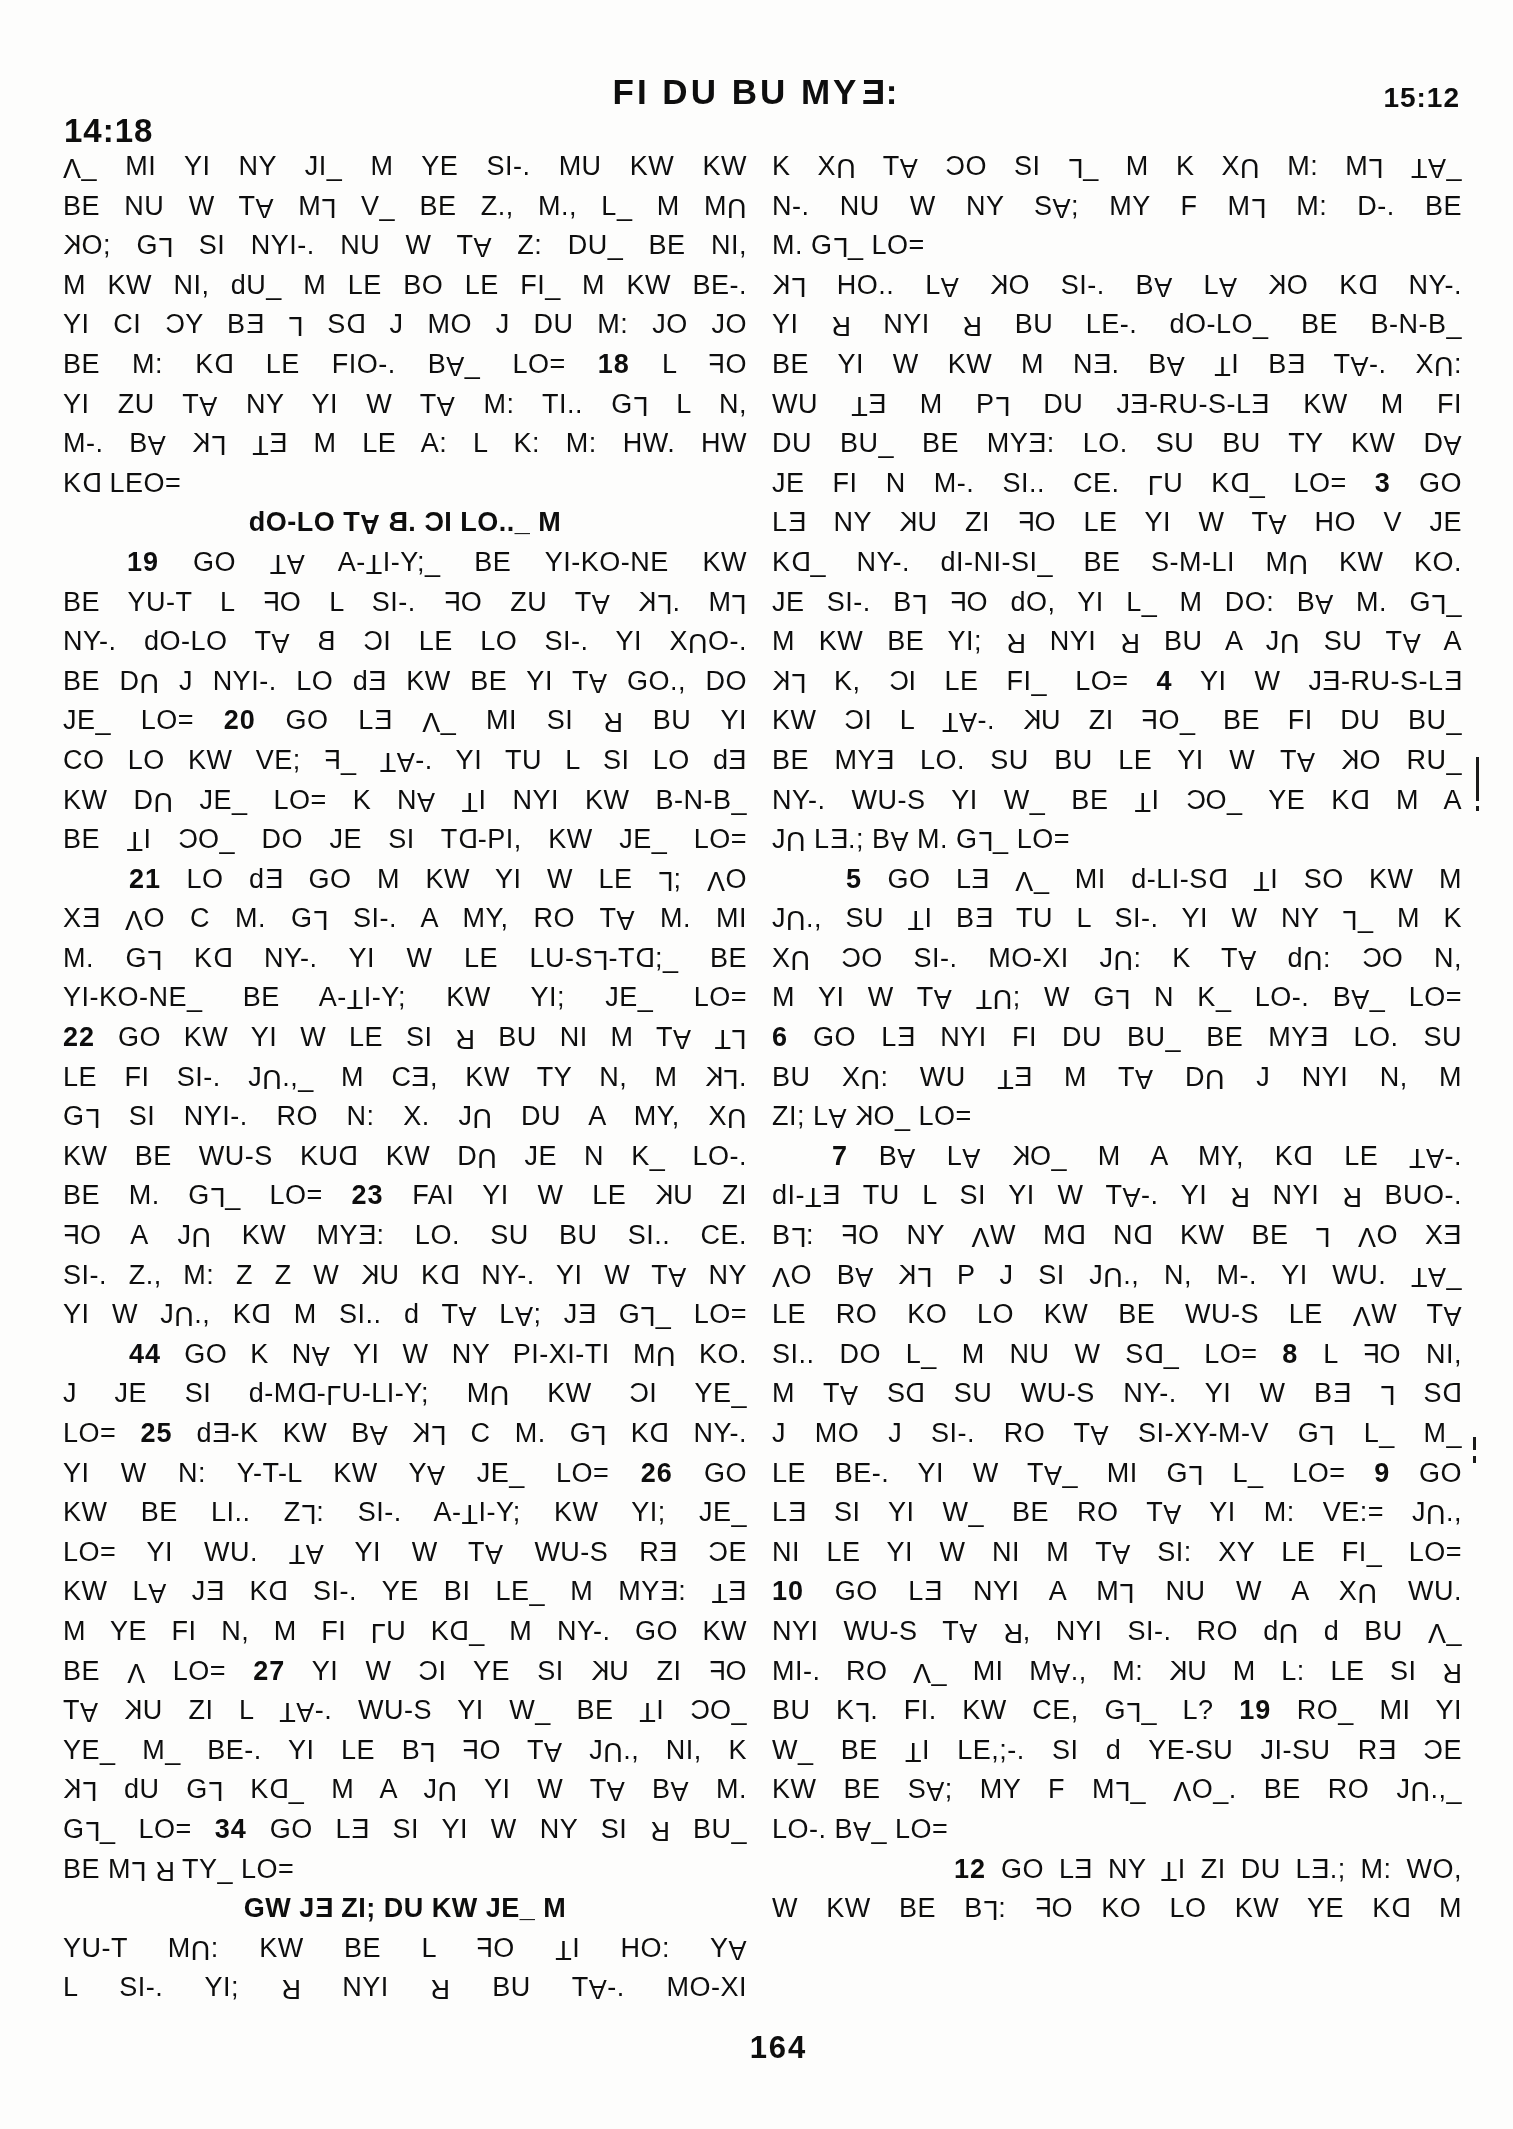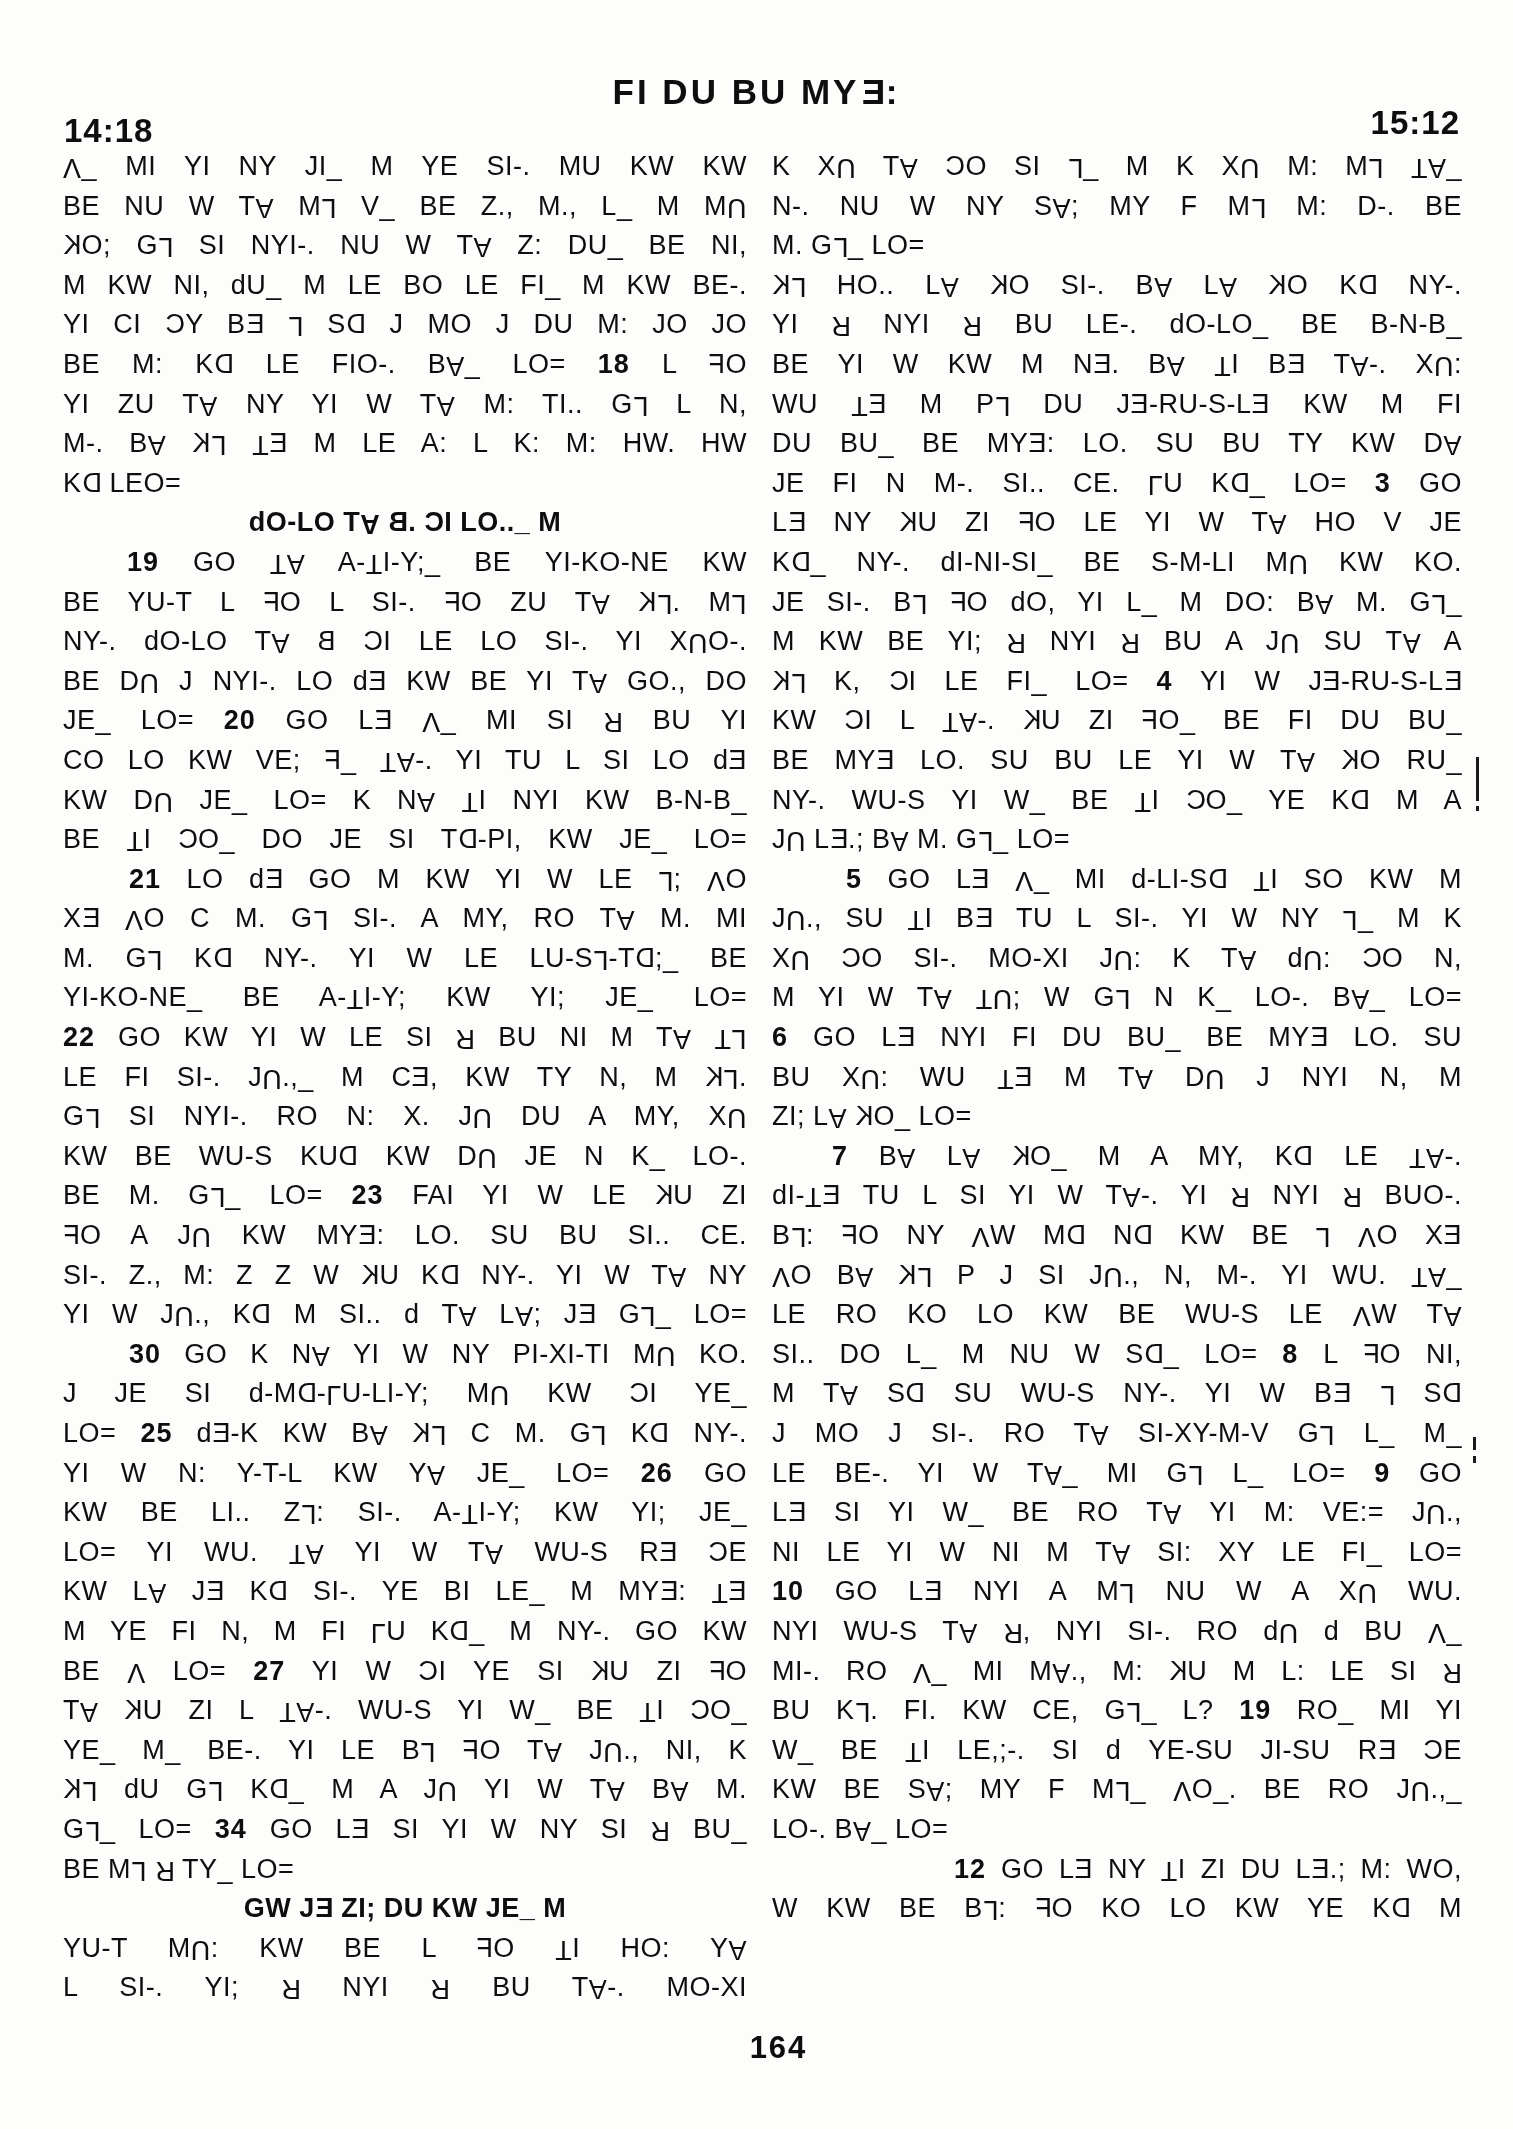--- a/index.html
+++ b/index.html
@@ -1,21 +1,21 @@
 <!DOCTYPE html>
 <html><head>
 <meta charset="utf-8">
 <style>
   html,body{margin:0;padding:0;background:#ffffff;}
   .page{
     position:relative;width:1513px;height:2129px;background:#fdfdfc;
     font-family:"Liberation Sans","DejaVu Sans",sans-serif;color:#0e0e0e;overflow:hidden;
   }
   .hdr-left{position:absolute;left:64px;top:76px;font-size:33px;font-weight:700;letter-spacing:1px;margin-top:36px;}
-  .hdr-right{position:absolute;right:53px;top:82px;font-size:33px;font-weight:700;letter-spacing:1px;margin-top:22px;}
+  .hdr-right{position:absolute;right:53px;top:82px;font-size:28px;font-weight:700;letter-spacing:1px;}
   .hdr-title{position:absolute;left:0;right:0;top:72px;text-align:center;font-size:35px;font-weight:700;letter-spacing:3px;}
   .col{position:absolute;top:147px;font-size:27px;line-height:39.6px;letter-spacing:0.5px;}
   .col-left{left:63px;width:684px;}
   .col-right{left:772px;width:690px;}
   .line{text-align:justify;text-align-last:justify;height:39.6px;white-space:nowrap;}
   .line.nj{text-align:left;text-align-last:left;}
   .line b{font-weight:700;letter-spacing:1px;}
   .heading{height:39.6px;text-align:center;text-align-last:center;font-weight:700;white-space:nowrap;}
   .fh,.fv,.fr{display:inline-block;}
   .fh{transform:scaleX(-1);}
@@ -74,21 +74,21 @@
         <div class="line">M. G<span class="fr">L</span> K<span class="fh">D</span> NY-. YI W LE LU-S<span class="fr">L</span>-T<span class="fh">D</span>;_ BE</div>
         <div class="line">YI-KO-NE_ BE A-<span class="fv">T</span>I-Y; KW YI; JE_ LO=</div>
         <div class="line"><b>22</b> GO KW YI W LE SI <span class="fr">R</span> BU NI M T<span class="fv">A</span> <span class="fv">T</span><span class="fr">L</span></div>
         <div class="line">LE FI SI-. J<span class="fv">U</span>.,_ M C<span class="fh">E</span>, KW TY N, M <span class="fh">K</span><span class="fr">L</span>.</div>
         <div class="line">G<span class="fr">L</span> SI NYI-. RO N: X. J<span class="fv">U</span> DU A MY, X<span class="fv">U</span></div>
         <div class="line">KW BE WU-S KU<span class="fh">D</span> KW D<span class="fv">U</span> JE N K_ LO-.</div>
         <div class="line">BE M. G<span class="fr">L</span>_ LO= <b>23</b> FAI YI W LE <span class="fh">K</span>U ZI</div>
         <div class="line"><span class="fh">F</span>O A J<span class="fv">U</span> KW MY<span class="fh">E</span>: LO. SU BU SI.. CE.</div>
         <div class="line">SI-. Z., M: Z Z W <span class="fh">K</span>U K<span class="fh">D</span> NY-. YI W T<span class="fv">A</span> NY</div>
         <div class="line">YI W J<span class="fv">U</span>., K<span class="fh">D</span> M SI.. d T<span class="fv">A</span> L<span class="fv">A</span>; J<span class="fh">E</span> G<span class="fr">L</span>_ LO=</div>
-        <div class="line" style="padding-left: 66px;"><b>30</b> GO K N<span class="fv">A</span> YI W NY PI-XI-TI M<span class="fv">U</span> KO.</div>
+        <div class="line" style="padding-left: 66px;"><b>44</b> GO K N<span class="fv">A</span> YI W NY PI-XI-TI M<span class="fv">U</span> KO.</div>
         <div class="line">J JE SI d-M<span class="fh">D</span>-<span class="fv">L</span>U-LI-Y; M<span class="fv">U</span> KW <span class="fh">C</span>I YE_</div>
         <div class="line">LO= <b>25</b> d<span class="fh">E</span>-K KW B<span class="fv">A</span> <span class="fh">K</span><span class="fr">L</span> C M. G<span class="fr">L</span> K<span class="fh">D</span> NY-.</div>
         <div class="line">YI W N: Y-T-L KW Y<span class="fv">A</span> JE_ LO= <b>26</b> GO</div>
         <div class="line">KW BE LI.. Z<span class="fr">L</span>: SI-. A-<span class="fv">T</span>I-Y; KW YI; JE_</div>
         <div class="line">LO= YI WU. <span class="fv">T</span><span class="fv">A</span> YI W T<span class="fv">A</span> WU-S R<span class="fh">E</span> <span class="fh">C</span>E</div>
         <div class="line">KW L<span class="fv">A</span> J<span class="fh">E</span> K<span class="fh">D</span> SI-. YE BI LE_ M MY<span class="fh">E</span>: <span class="fv">T</span><span class="fh">E</span></div>
         <div class="line">M YE FI N, M FI <span class="fv">L</span>U K<span class="fh">D</span>_ M NY-. GO KW</div>
         <div class="line">BE <span class="fv">V</span> LO= <b>27</b> YI W <span class="fh">C</span>I YE SI <span class="fh">K</span>U ZI <span class="fh">F</span>O</div>
         <div class="line">T<span class="fv">A</span> <span class="fh">K</span>U ZI L <span class="fv">T</span><span class="fv">A</span>-. WU-S YI W_ BE <span class="fv">T</span>I <span class="fh">C</span>O_</div>
         <div class="line">YE_ M_ BE-. YI LE B<span class="fr">L</span> <span class="fh">F</span>O T<span class="fv">A</span> J<span class="fv">U</span>., NI, K</div>

